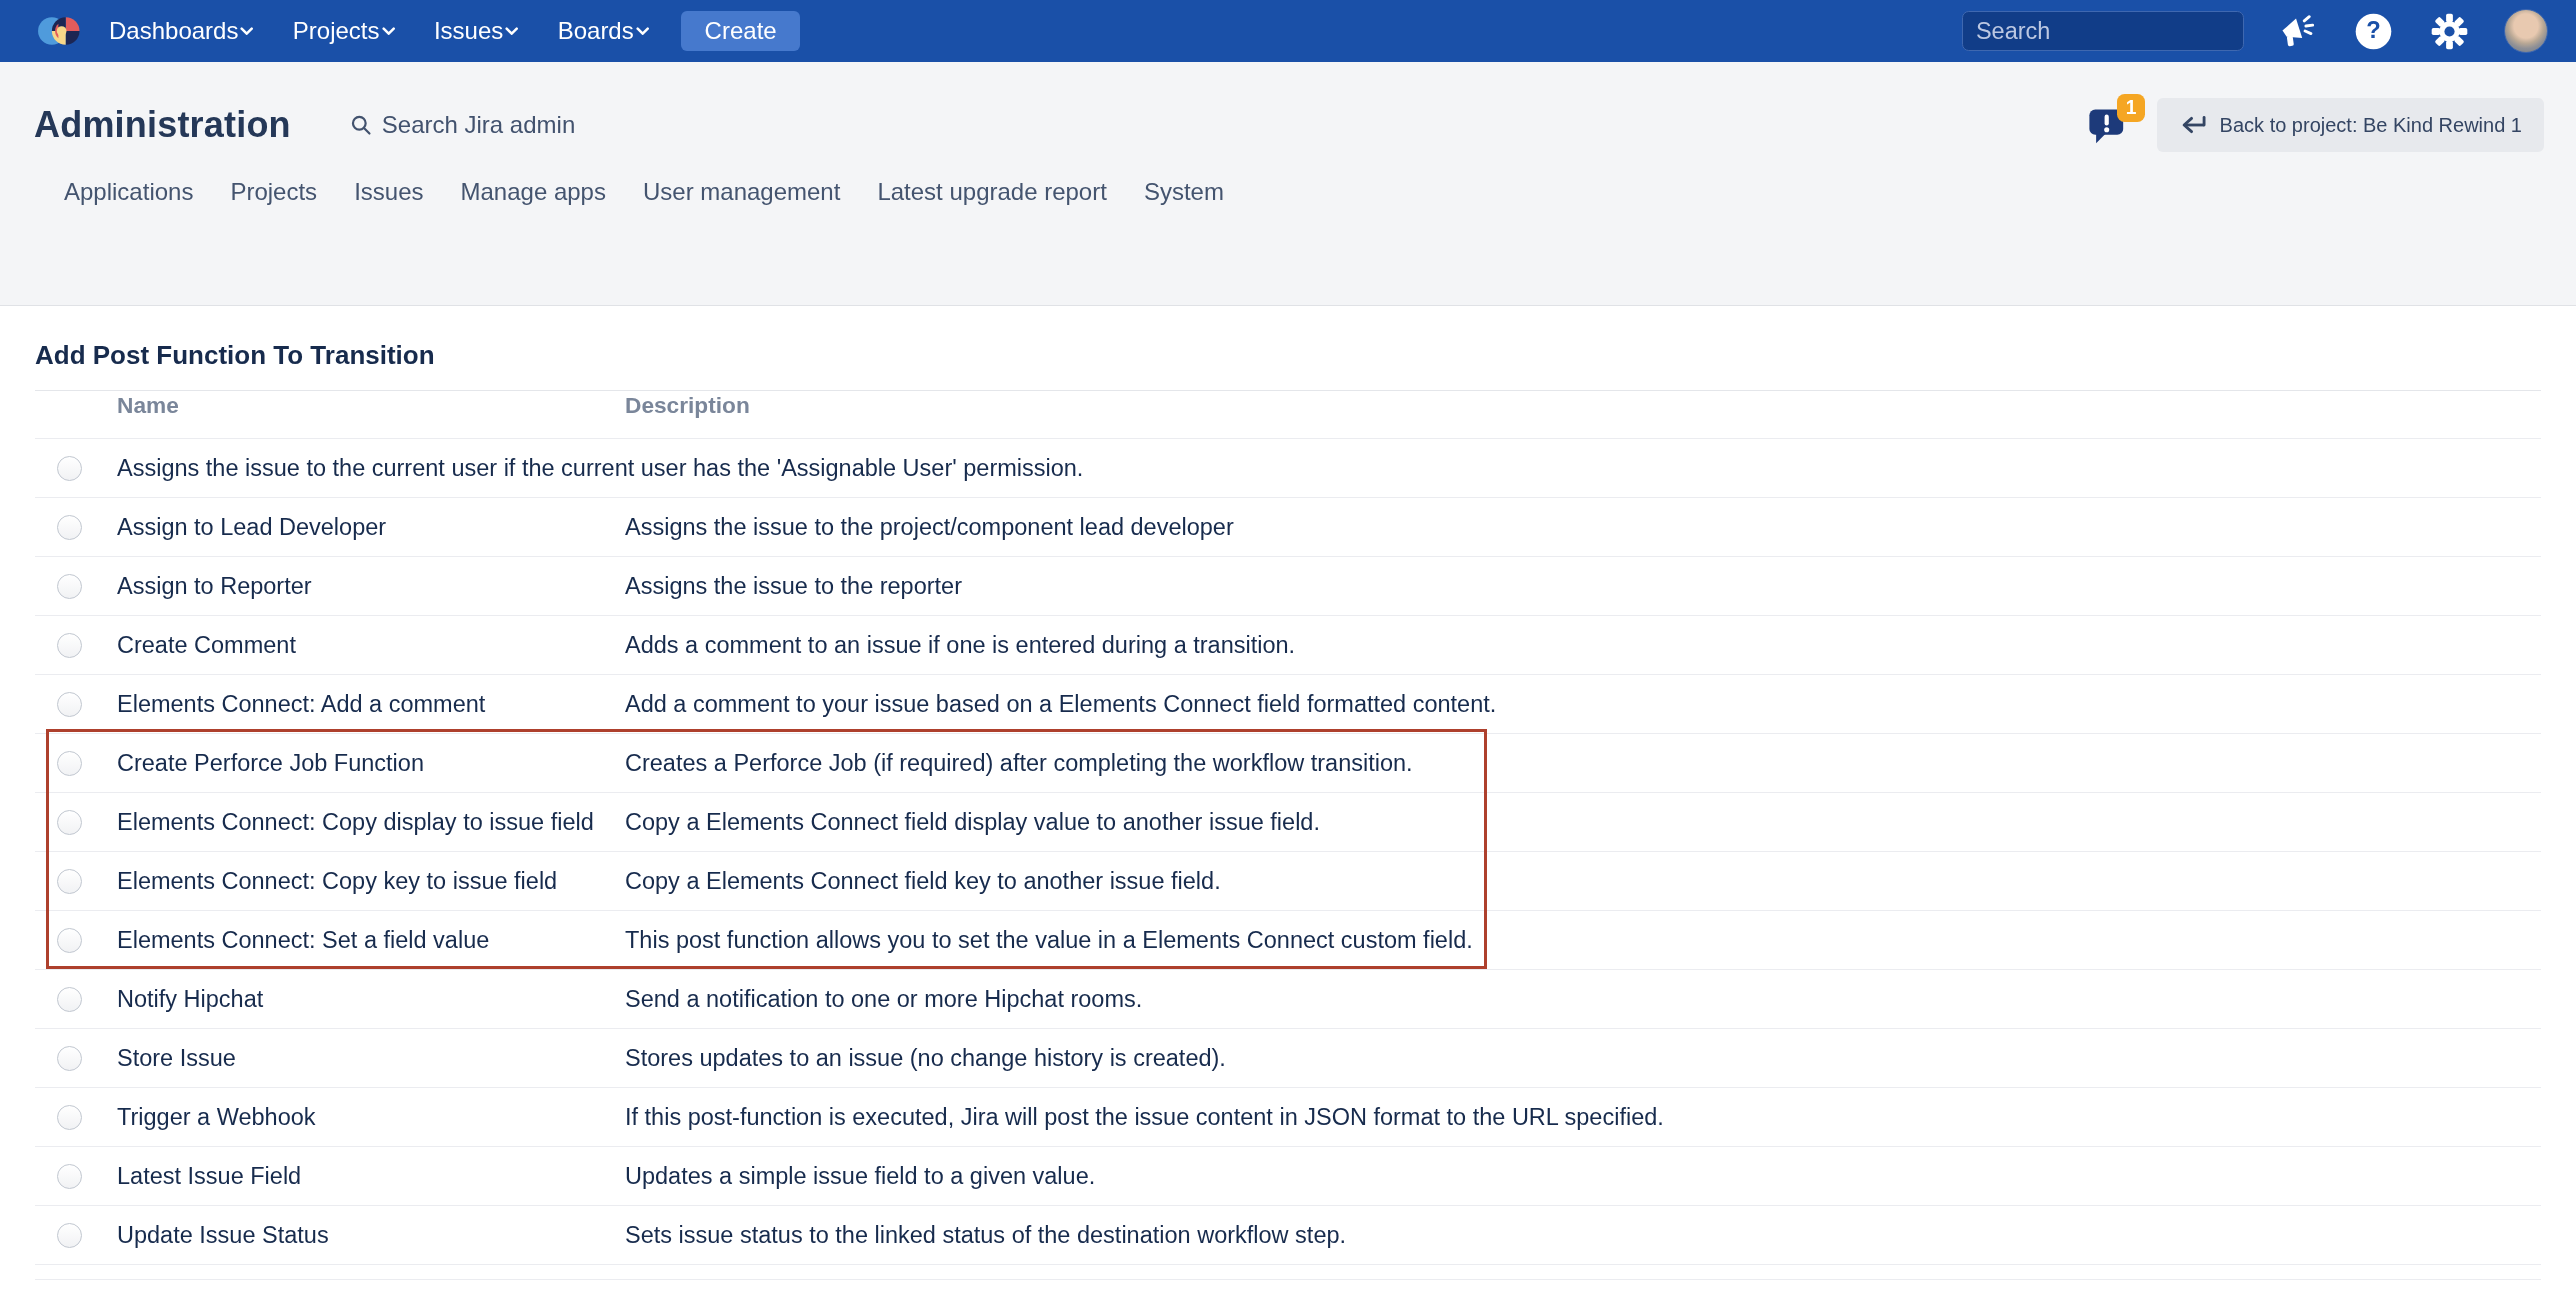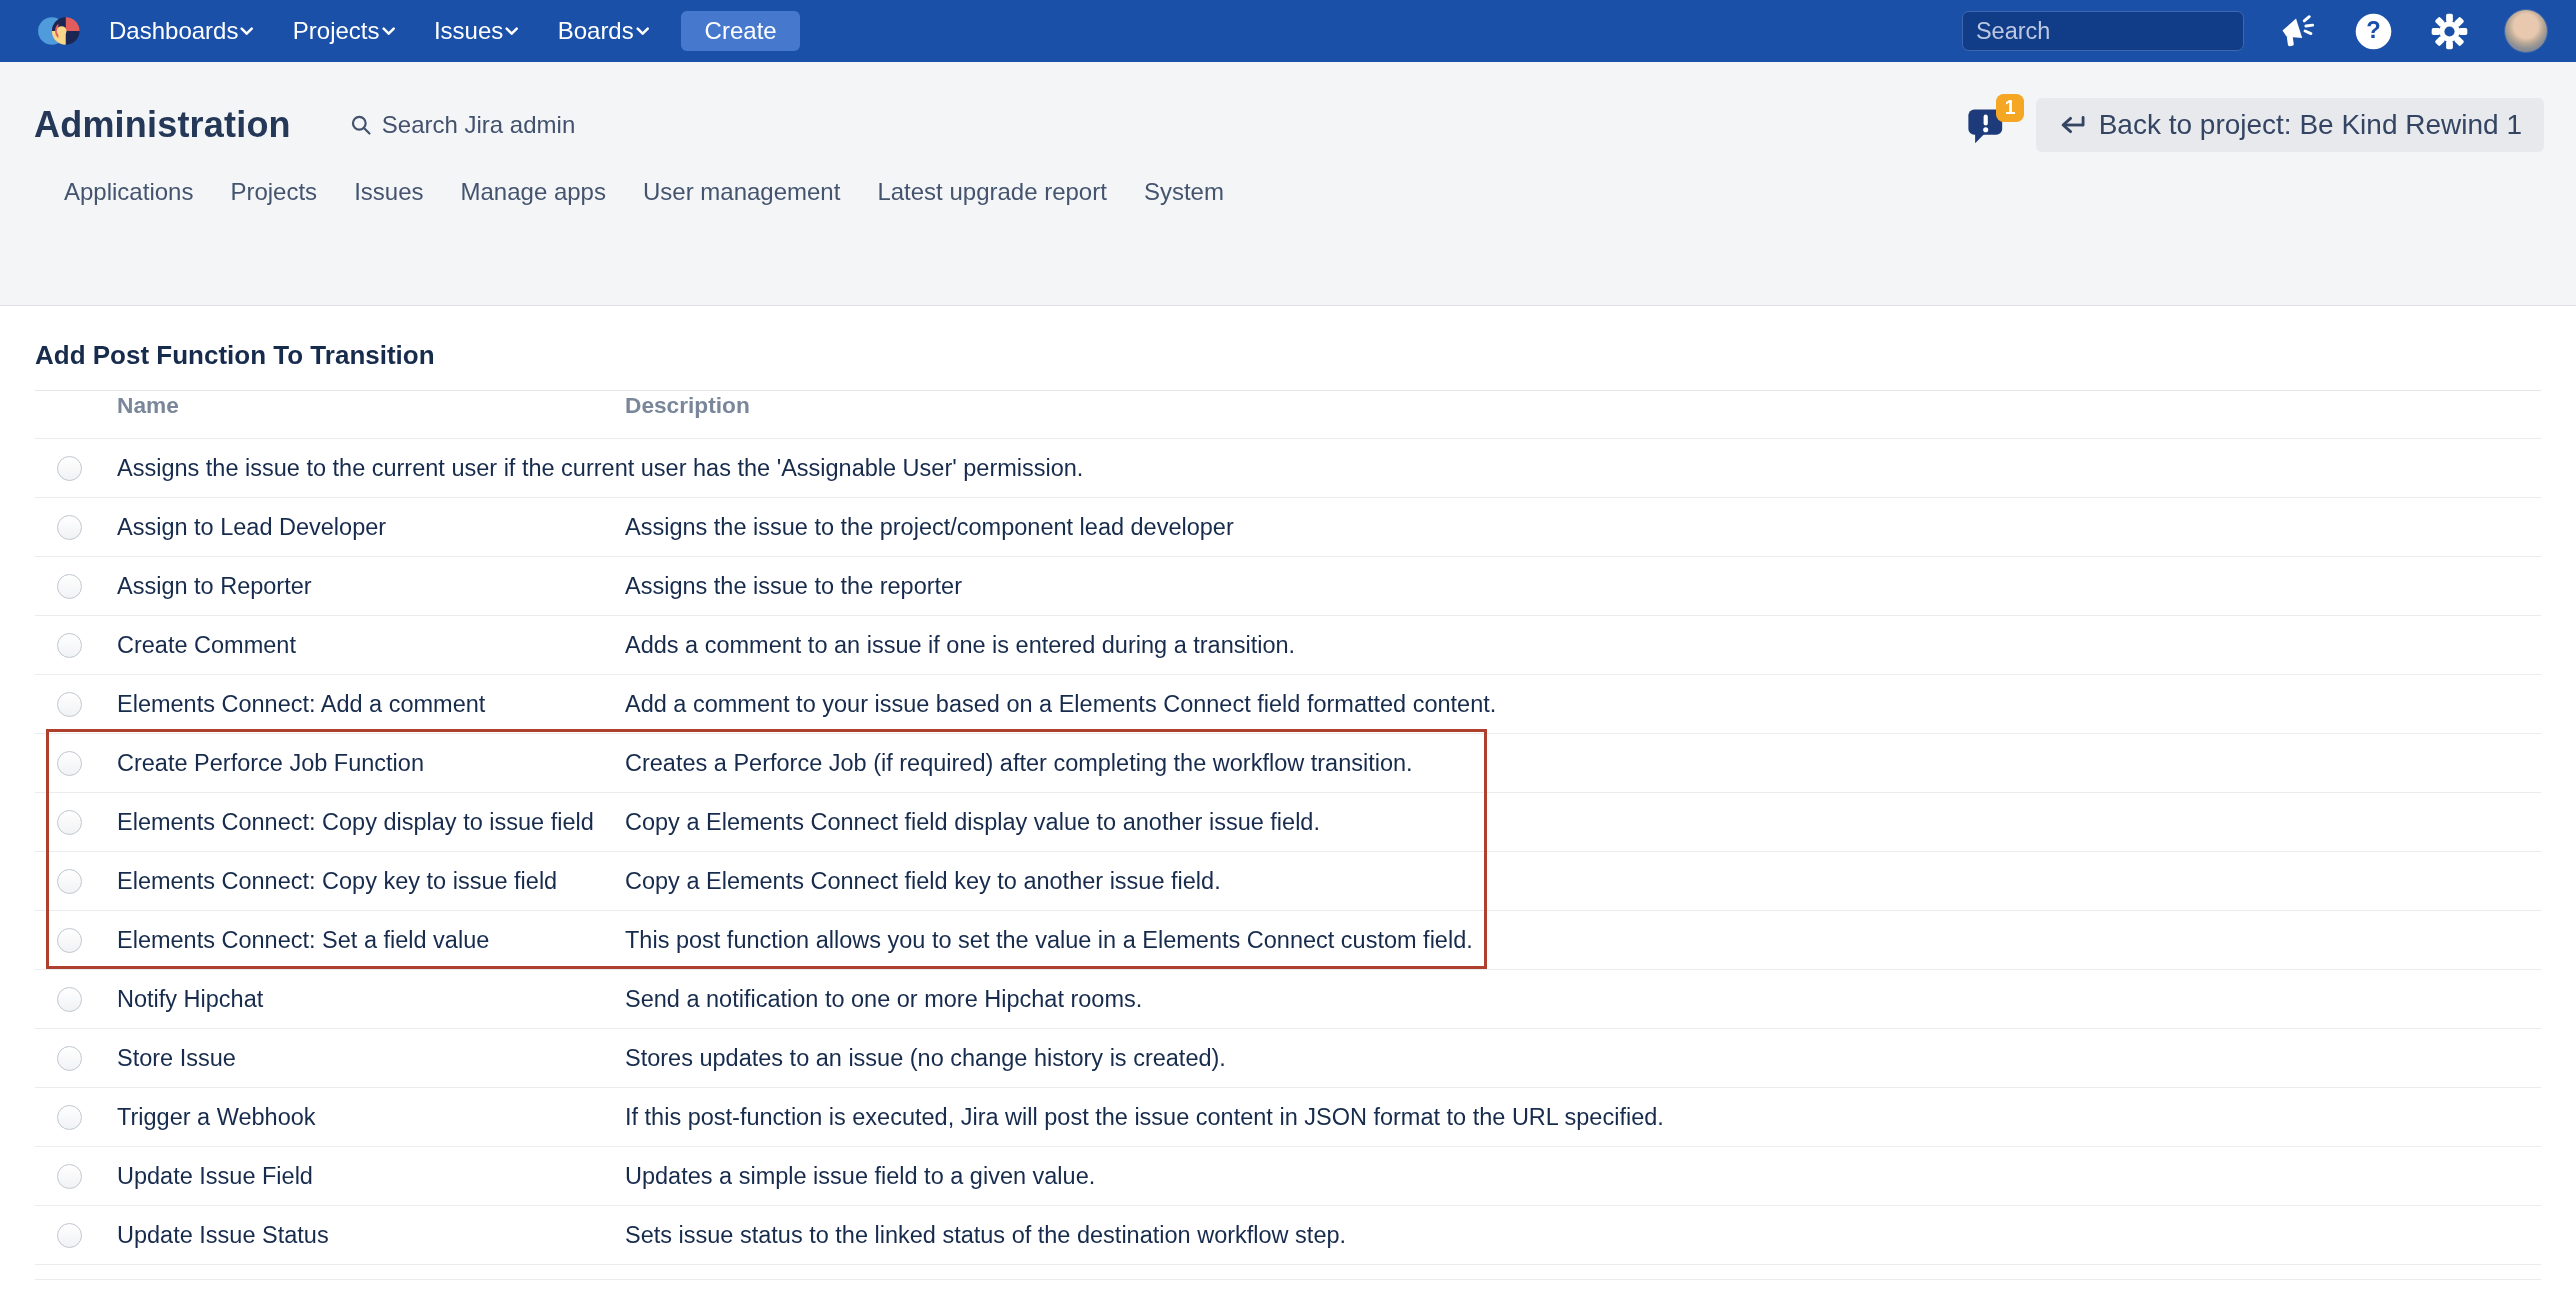--- a/index.html
+++ b/index.html
@@ -29,21 +29,21 @@
   .admin-band { background:#f4f5f7; border-bottom:1.7px solid #e0e2e6; padding:0 32px 0 34px; height:244px; }
   .admin-top { display:flex; align-items:center; padding-top:34px; height:92px; }
   .admin-title { font-size:36px; font-weight:700; color:#253858; letter-spacing:0.2px; }
   .admin-search { display:flex; align-items:center; gap:10px; margin-left:59px; color:#42526e; font-size:24px; cursor:text; }
   .admin-right { margin-left:auto; display:flex; align-items:center; gap:22px; }
   .feedback-wrap { position:relative; width:49px; height:49px; cursor:pointer; }
   .feedback-badge { position:absolute; top:-6.7px; right:-10px; min-width:28.5px; height:28.5px; background:#f5a623;
                     color:#ffffff; font-size:19.3px; font-weight:700; border-radius:7.6px;
                     display:flex; align-items:center; justify-content:center; padding:0 5px; }
   .back-btn { display:flex; align-items:center; gap:11.7px; background:#e7e9ed; border:none; border-radius:5.9px;
-              height:54px; padding:0 22px; font-size:28px; color:#344563; cursor:pointer;
+              height:54px; padding:0 22px; font-size:20px; color:#344563; cursor:pointer;
               font-family:"Liberation Sans", sans-serif; }
   .tabs { display:flex; gap:37px; padding:23.5px 0 0 30px; }
   .tab { font-size:24px; color:#44546f; cursor:pointer; padding-bottom:6.7px; }
 
   
   .content { padding:34px 35px 0 35px; background:#ffffff; }
   .section-heading { font-size:26px; font-weight:700; color:#172b4d; padding-bottom:18.5px;
                      border-bottom:1.7px solid #e4e6ea; }
   .table-wrap { position:relative; margin-top:1.7px; }
   .thead { display:flex; height:47px; align-items:flex-start; border-bottom:1.7px solid #ebecf0; }
@@ -280,21 +280,21 @@
           <div class="cell-radio">
             <span class="radio"></span>
           </div>
           <div class="cell-name">Trigger a Webhook</div>
           <div class="cell-desc">If this post-function is executed, Jira will post the issue content in JSON format to the URL specified.</div>
         </div>
         <div class="trow">
           <div class="cell-radio">
             <span class="radio"></span>
           </div>
-          <div class="cell-name">Update Issue Field</div>
+          <div class="cell-name">Latest Issue Field</div>
           <div class="cell-desc">Updates a simple issue field to a given value.</div>
         </div>
         <div class="trow">
           <div class="cell-radio">
             <span class="radio"></span>
           </div>
           <div class="cell-name">Update Issue Status</div>
           <div class="cell-desc">Sets issue status to the linked status of the destination workflow step.</div>
         </div>
       </div>

